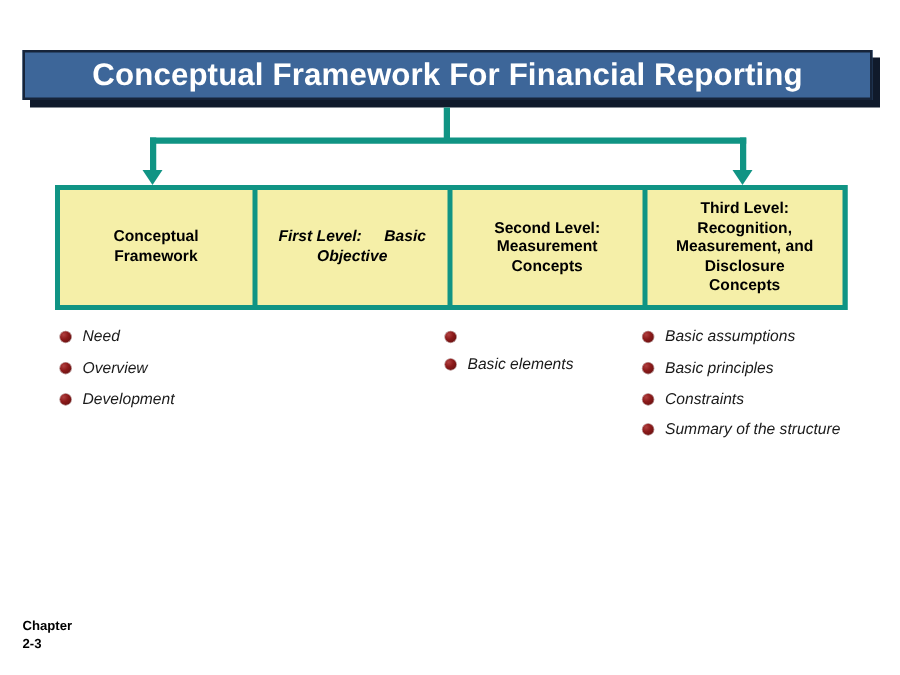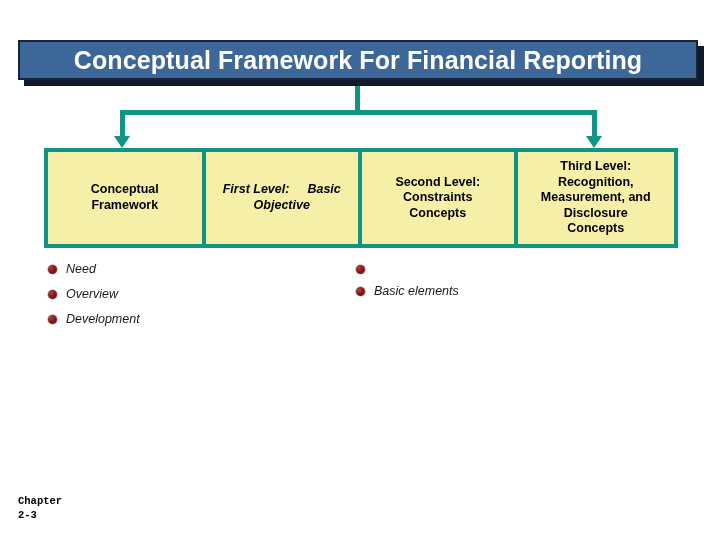--- a/index.html
+++ b/index.html
@@ -167,21 +167,20 @@
 
   
   .footer {
     position: absolute;
     left: 18px;
     top: 494px;
     font-size: 10.5px;
     font-weight: bold;
     color: #000000;
     line-height: 1.35;
-    font-family: Liberation Mono, monospace;
   }
 </style>
 </head>
 <body>
 
 <div id="slide">
 
   <div class="title-shadow"></div>
   <div class="title-bar">
     <span class="title-text">Conceptual Framework For Financial Reporting</span>
@@ -206,21 +205,21 @@
     <div class="hdr-cell hdr-c2">
       <span>
         <span>First Level:</span><span class="spacer"></span><span>Basic</span><br>
         <span>Objective</span>
       </span>
     </div>
 
     <div class="hdr-cell hdr-c3">
       <span>
         <span>Second Level:</span><br>
-        <span>Constraints</span><br>
+        <span>Measurement</span><br>
         <span>Concepts</span>
       </span>
     </div>
 
     <div class="hdr-cell hdr-c4">
       <span>
         <span>Third Level:</span><br>
         <span>Recognition,</span><br>
         <span>Measurement, and</span><br>
         <span>Disclosure</span><br>
@@ -252,20 +251,38 @@
     <div class="col col-3">
       <div class="bullet-row">
         <span class="bullet-dot"></span>
       </div>
       <div class="bullet-row">
         <span class="bullet-dot"></span>
         <span class="bullet-text">Basic elements</span>
       </div>
     </div>
 
+    <div class="col col-4">
+      <div class="bullet-row">
+        <span class="bullet-dot"></span>
+        <span class="bullet-text">Basic assumptions</span>
+      </div>
+      <div class="bullet-row">
+        <span class="bullet-dot"></span>
+        <span class="bullet-text">Basic principles</span>
+      </div>
+      <div class="bullet-row">
+        <span class="bullet-dot"></span>
+        <span class="bullet-text">Constraints</span>
+      </div>
+      <div class="bullet-row">
+        <span class="bullet-dot"></span>
+        <span class="bullet-text">Summary of the structure</span>
+      </div>
+    </div>
 
   </div>
 
   <div class="footer">
     <div>Chapter</div>
     <div>2-3</div>
   </div>
 
 </div>
 

